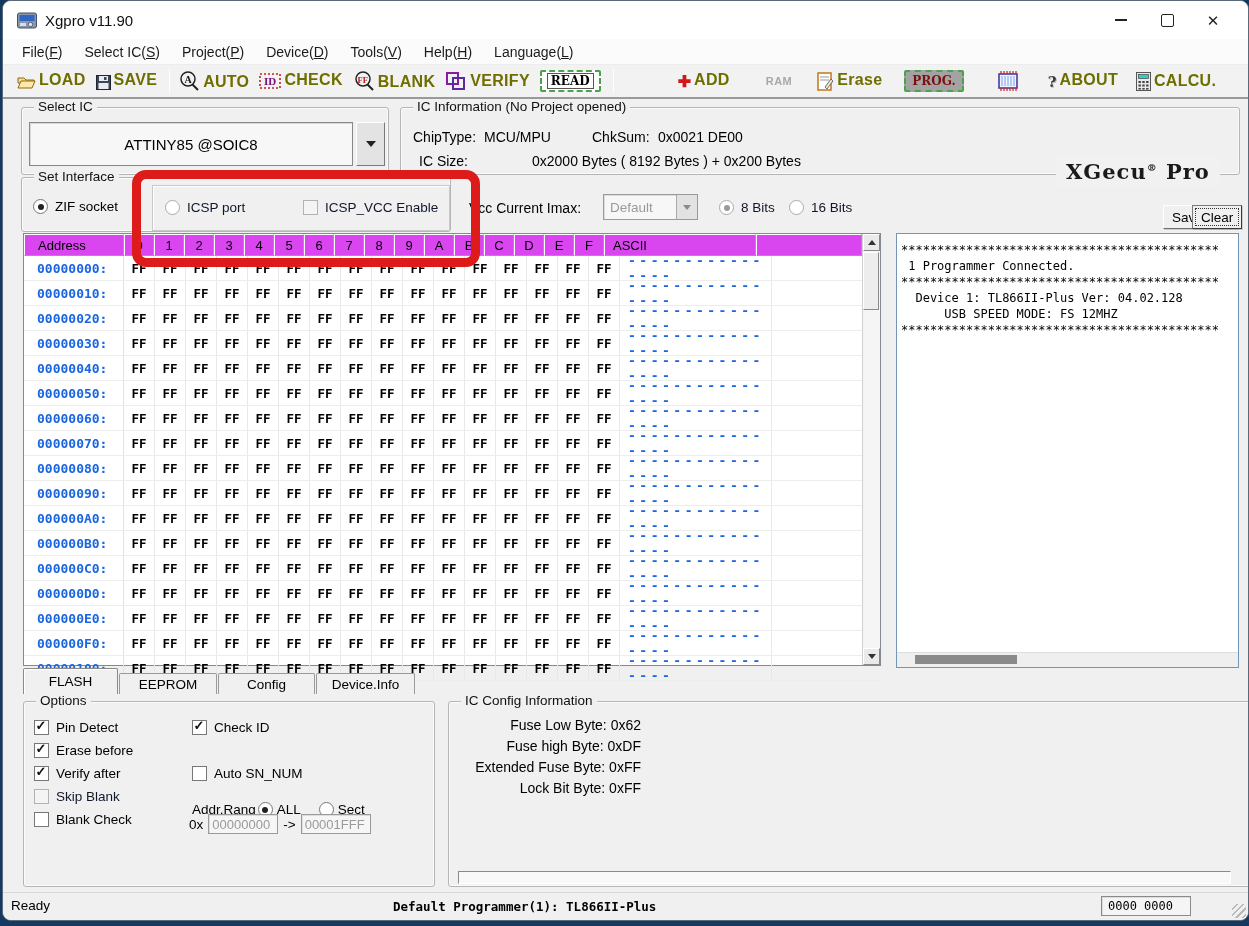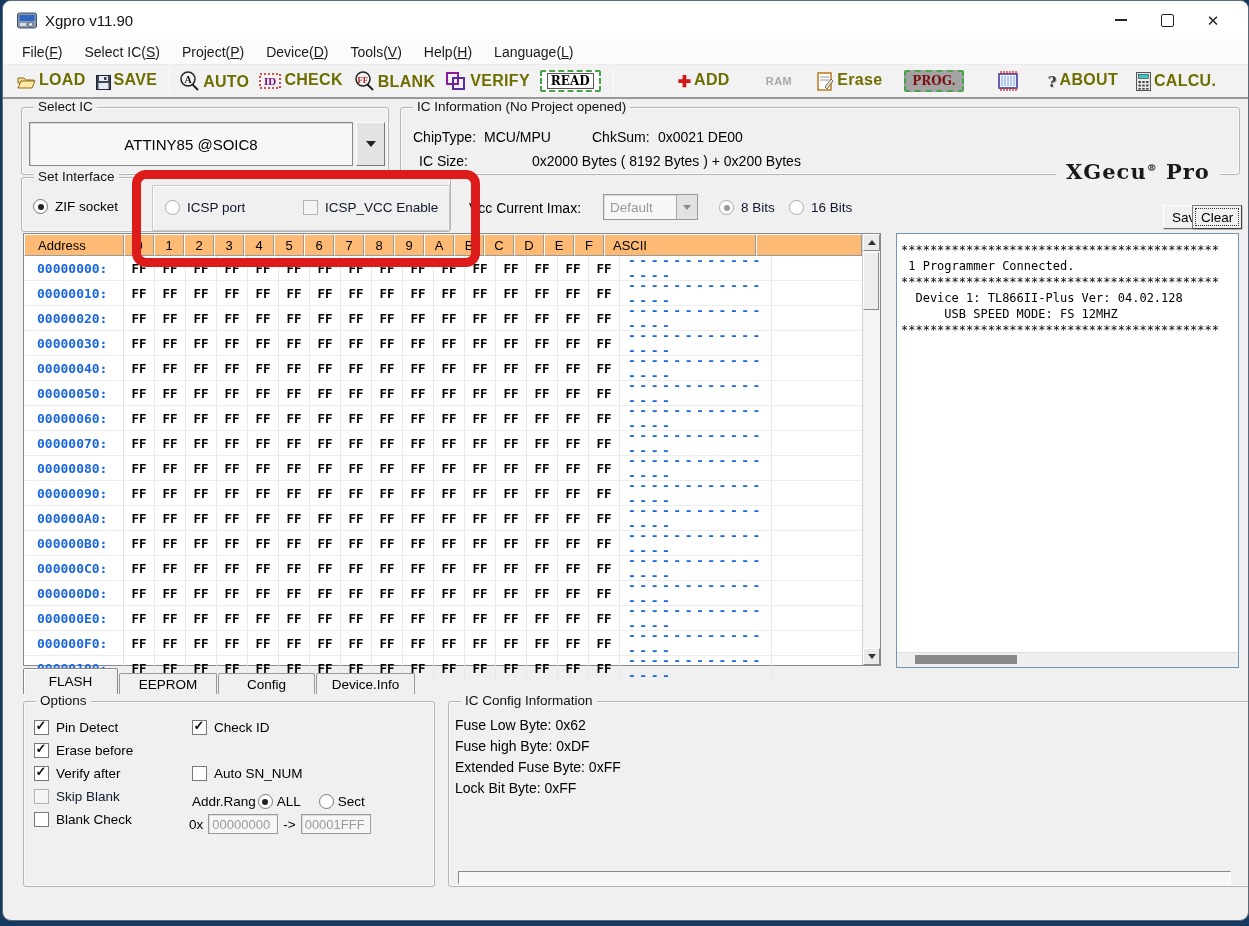--- a/index.html
+++ b/index.html
@@ -65,21 +65,21 @@
   
   .dropdown{position:absolute;display:flex;height:24px;border:1px solid #9a9a9a;background:#f7f7f7;box-shadow:inset 1px 1px 0 #ddd;}
   .dropdown .dd-text{width:48px;display:flex;align-items:center;padding-left:6px;font-size:13.5px;color:#9a9a9a;}
   .dropdown .dd-btn{width:20px;background:#e2e2e2;border-left:1px solid #aaa;display:flex;align-items:center;justify-content:center;}
   .dropdown .dd-btn .arrow-down{border-top-color:#8a8a8a;border-left-width:4px;border-right-width:4px;border-top-width:5px;}
   .btn3d{position:absolute;height:22px;background:#f0f0f0;border:1px solid;border-color:#fff #6f6f6f #6f6f6f #fff;box-shadow:1px 1px 0 #40404033;font-size:13.5px;color:#000;display:flex;align-items:center;justify-content:center;padding:0 8px;}
   .btn3d.def{outline:1px dotted #333;outline-offset:-4px;border-color:#7a7a7a #3a3a3a #3a3a3a #7a7a7a;}
   
   .hex-table{position:absolute;left:20px;top:232px;width:858px;height:433px;background:#fff;border:1px solid #848a93;box-sizing:border-box;}
   .hex-header{display:flex;height:22px;}
-  .hex-hcell{background:#fdba74;border:1px solid;border-color:#fff #9b9b9b #9b9b9b #fff;box-sizing:border-box;font-size:13px;color:#000;display:flex;align-items:center;justify-content:center;flex:0 0 auto;}
+  .hex-hcell{background:#d946ef;border:1px solid;border-color:#fff #9b9b9b #9b9b9b #fff;box-sizing:border-box;font-size:13px;color:#000;display:flex;align-items:center;justify-content:center;flex:0 0 auto;}
   .hex-hcell.addr{width:100px;justify-content:flex-start;padding-left:13px;}
   .hex-hcell.col{width:30px;}
   .hex-hcell.ascii{width:152px;justify-content:flex-start;padding-left:8px;}
   .hex-hcell.fill{width:106px;}
   .hex-body{position:relative;}
   .hex-row{display:flex;height:24px;border-bottom:1px solid #ededed;}
   .hex-acell{width:100px;flex:0 0 auto;display:flex;align-items:center;padding-left:13px;box-sizing:border-box;font-family:"DejaVu Sans Mono",monospace;font-weight:bold;font-size:13px;color:#1a66e0;border-right:1px solid #e2e2e2;}
   .hex-bcell{width:30px;flex:0 0 auto;display:flex;align-items:center;justify-content:center;font-family:"DejaVu Sans Mono",monospace;font-weight:bold;font-size:12.5px;color:#000;border-right:1px solid #e8e8e8;}
   .hex-ascii{width:152px;flex:0 0 auto;display:flex;align-items:center;padding-left:8px;box-sizing:border-box;font-family:"DejaVu Sans Mono",monospace;font-weight:bold;font-size:13px;color:#1a66e0;letter-spacing:3.5px;border-right:1px solid #e8e8e8;overflow:hidden;}
   .vscroll{position:absolute;right:0;top:0;width:17px;height:431px;background:#f5f5f5;border-left:1px solid #d0d0d0;}
@@ -92,21 +92,21 @@
   .log-panel{position:absolute;left:893px;top:232px;width:343px;height:435px;background:#fff;border:1.5px solid #7396b7;box-sizing:border-box;}
   .log-text{margin:8px 0 0 4px;font-family:"DejaVu Sans Mono",monospace;font-size:12px;line-height:16px;color:#000;white-space:pre;overflow:hidden;}
   .hscroll{position:absolute;left:0;bottom:0;width:100%;height:14px;background:#efefef;border-top:1px solid #ddd;}
   .hthumb{position:absolute;left:18px;top:2px;width:102px;height:9px;background:#8a8a8a;}
   
   .tabs{position:absolute;left:20px;top:666px;height:27px;display:flex;align-items:flex-end;}
   .tab{height:21px;background:#f0f0f0;border:1px solid #9a9a9a;border-bottom:none;border-radius:2px 2px 0 0;display:flex;align-items:center;justify-content:center;font-size:13.5px;color:#000;margin-right:1px;box-sizing:border-box;}
   .tab.active{height:26px;border-color:#8a8a8a;box-shadow:inset 1px 1px 0 #fff;z-index:2;}
   
   .opt-input{height:18px;border:1px solid #9a9a9a;box-shadow:inset 1px 1px 0 #ddd;background:#f6f6f6;color:#9a9a9a;font-size:13px;font-family:"Liberation Sans",sans-serif;padding:0 3px;box-sizing:content-box;}
-  .cfg-lines{position:absolute;left:452px;top:714px;width:186px;font-size:14px;color:#000;line-height:21px;white-space:pre;}
+  .cfg-lines{position:absolute;left:452px;top:714px;width:186px;text-align:right;font-size:14px;color:#000;line-height:21px;white-space:pre;}
   .progressbar{position:absolute;left:455px;top:870px;width:773px;height:13px;background:#f8f8f8;border:1px solid;border-color:#8a8a8a #fff #fff #8a8a8a;box-sizing:border-box;}
   
   .statusbar{position:absolute;left:0;bottom:0;width:100%;height:27px;background:#f0f0f0;border-top:1px solid #d8d8d8;}
   .st-ready{position:absolute;left:8px;top:5px;font-size:13.5px;color:#000;}
   .st-prog{position:absolute;left:390px;top:6px;font-family:"DejaVu Sans Mono",monospace;font-weight:bold;font-size:12.5px;color:#000;}
   .st-count{position:absolute;right:57px;top:3px;width:82px;height:18px;border:1px solid #8a8a8a;box-shadow:inset 1px 1px 0 #ddd;background:#f5f5f5;font-family:"DejaVu Sans Mono",monospace;font-size:12px;color:#000;display:flex;align-items:center;padding-left:6px;}
   .grip{position:absolute;right:2px;bottom:2px;width:14px;height:14px;background:repeating-linear-gradient(135deg,transparent 0 3px,#b9b9b9 3px 4.5px);}
 </style>
 </head>
 <body>
@@ -760,35 +760,41 @@
       </div>
 
     <div class="ctl-row" style="left:168px;top:18px;">
       <span class="cb checked"></span>
       <span>Check ID</span>
     </div>
     <div class="ctl-row" style="left:168px;top:64px;">
       <span class="cb"></span>
       <span>Auto SN_NUM</span>
     </div>
-    <div class="ctl-row" style="left:168px;top:92px;gap:4px;">
+    <div class="ctl-row" style="left:168px;top:100px;gap:4px;">
       <span>Addr.Rang</span>
       <span class="rb checked" style="margin-left:-2px"></span>
       <span>ALL</span>
       <span class="rb" style="margin-left:14px"></span>
       <span>Sect</span>
     </div>
     <div class="ctl-row" style="left:165px;top:112px;gap:5px;">
       <span>0x</span>
       <input class="opt-input" style="width: 62px;" value="00000000">
       <span>-&gt;</span>
       <input class="opt-input" style="width: 62px;" value="00001FFF">
     </div>
   </div>
 
   <div class="groupbox" style="left:445px;top:700px;width:790px;height:184px;padding-left:44px;">
     <span class="gb-label">IC Config Information</span>
   </div>
   <div class="cfg-lines" id="cfg-lines"><div>Fuse Low Byte: 0x62</div><div>Fuse high Byte: 0xDF</div><div>Extended Fuse Byte: 0xFF</div><div>Lock Bit Byte: 0xFF</div></div>
   <div class="progressbar"></div>
 
+  <div class="statusbar">
+    <span class="st-ready">Ready</span>
+    <span class="st-prog">Default Programmer(1): TL866II-Plus</span>
+    <div class="st-count">0000 0000</div>
+    <div class="grip"></div>
+  </div>
 
 </div>
 
 </body></html>

